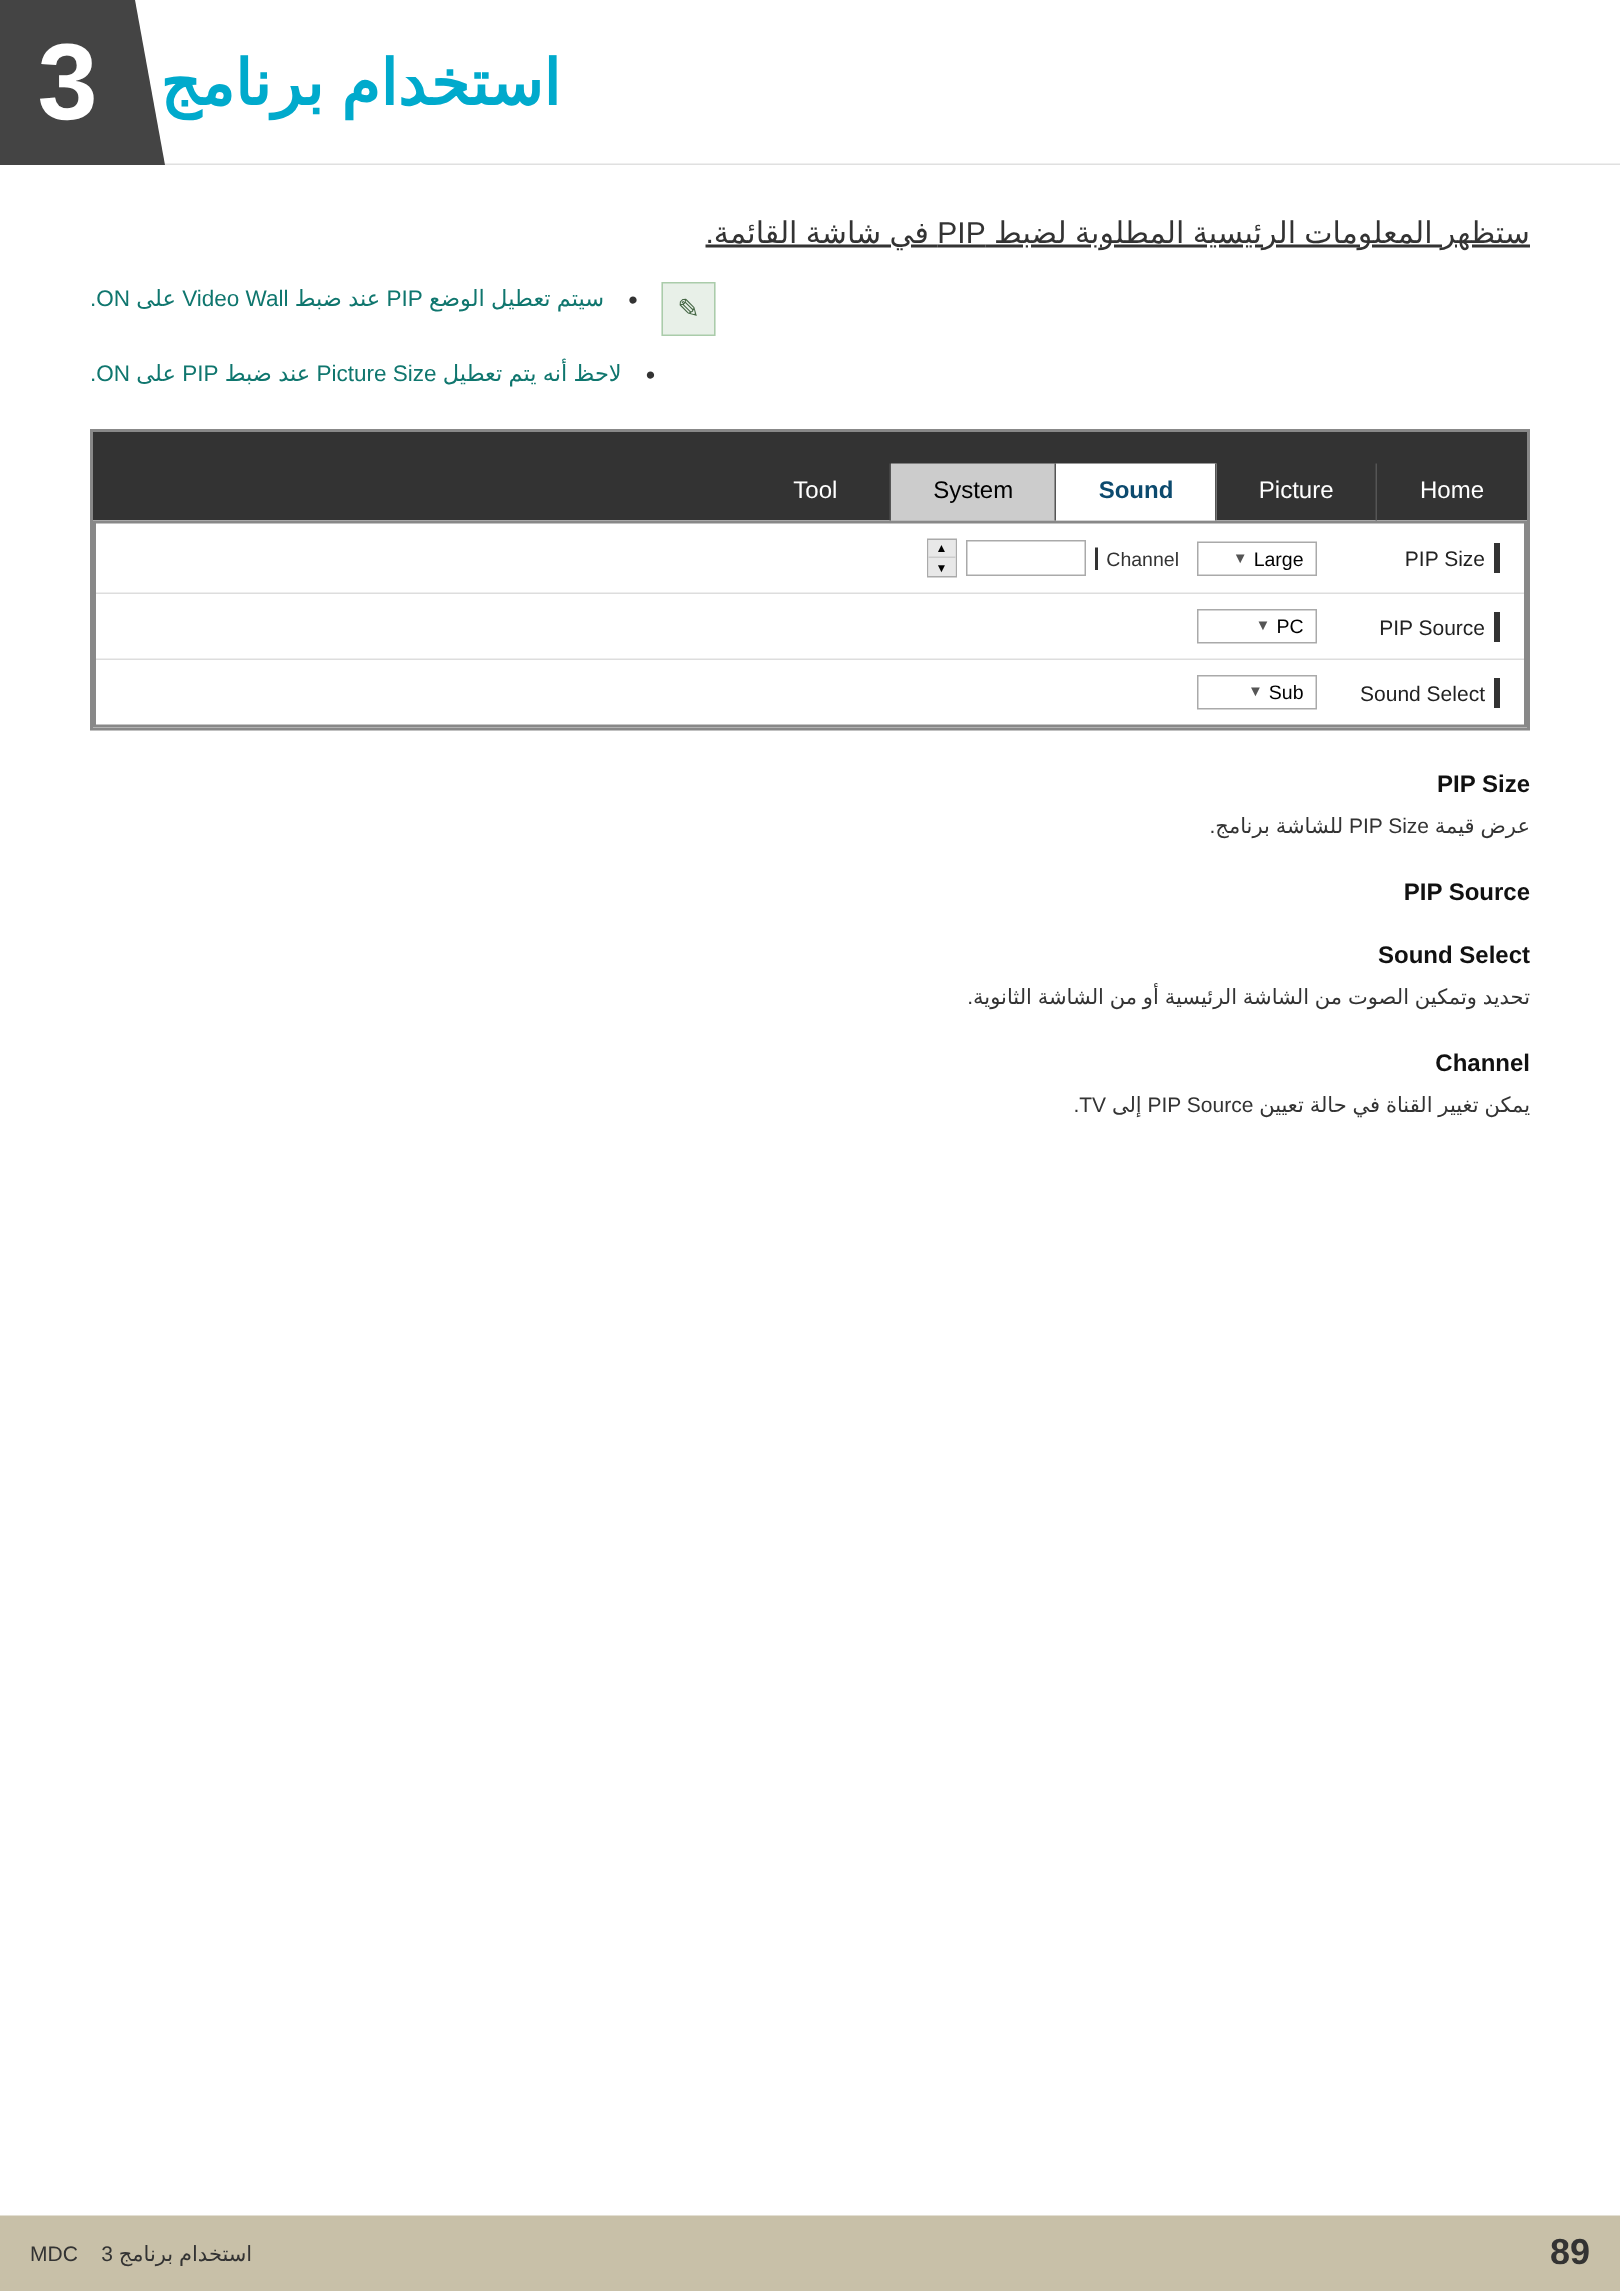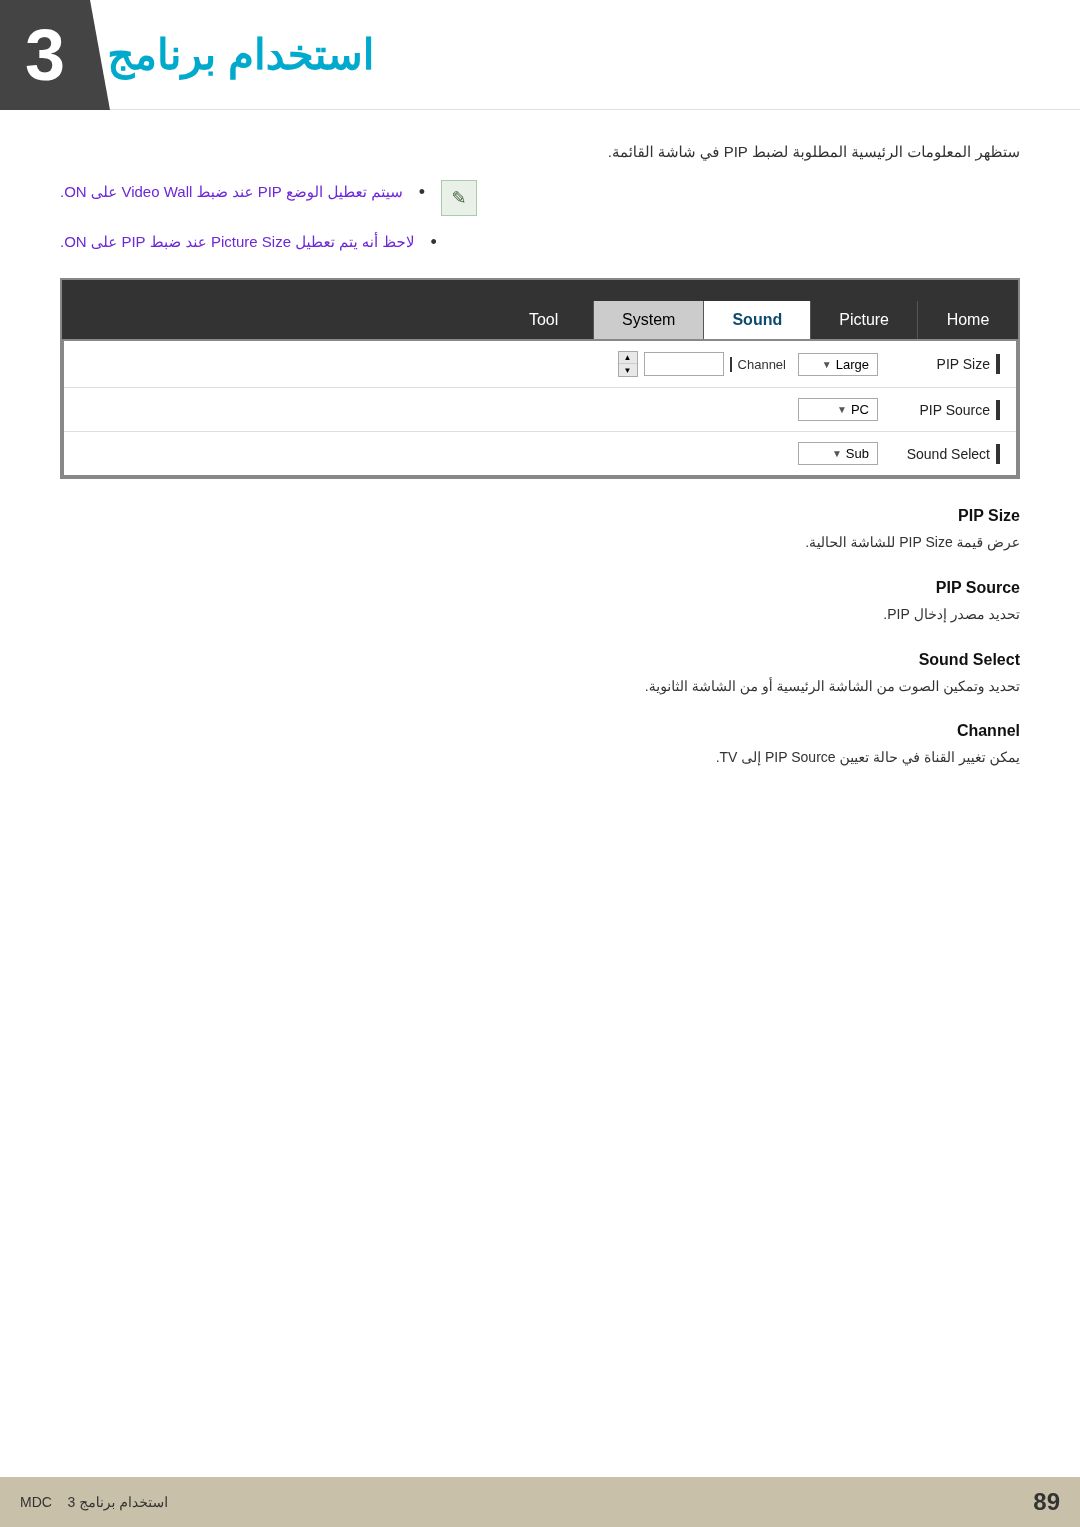--- a/index.html
+++ b/index.html
@@ -71,25 +71,26 @@
       font-size: 20px;
       font-weight: bold;
       color: #cc4400;
       margin-bottom: 20px;
       direction: rtl;
     }
 
     
     .description {
       text-align: right;
-      font-size: 15px;
+      font-size: 20px;
       color: #333333;
       margin-bottom: 16px;
       direction: rtl;
       line-height: 1.6;
+      text-decoration: underline;
     }
 
     .note-icon {
       width: 36px;
       height: 36px;
       background: #e8f0e8;
       border: 1px solid #aaccaa;
       display: flex;
       align-items: center;
       justify-content: center;
@@ -102,21 +103,21 @@
       display: flex;
       align-items: flex-start;
       justify-content: flex-end;
       margin-bottom: 14px;
       gap: 16px;
     }
 
     .bullet-text {
       text-align: right;
       font-size: 15px;
-      color: #6d28d9;
+      color: #0f766e;
       direction: rtl;
       line-height: 1.6;
     }
 
     .bullet-dot {
       color: #333;
       font-size: 18px;
       margin-top: 2px;
     }
 
@@ -378,26 +379,25 @@
           <span>Sub</span>
           <span class="row-select-arrow">▼</span>
         </div>
       </div>
 
     </div>
   </div>
 
   <div class="content-item">
     <div class="content-item-title">PIP Size</div>
-    <div class="content-item-desc">عرض قيمة PIP Size للشاشة الحالية.</div>
+    <div class="content-item-desc">عرض قيمة PIP Size للشاشة برنامج.</div>
   </div>
 
   <div class="content-item">
     <div class="content-item-title">PIP Source</div>
-    <div class="content-item-desc">تحديد مصدر إدخال PIP.</div>
   </div>
 
   <div class="content-item">
     <div class="content-item-title">Sound Select</div>
     <div class="content-item-desc">تحديد وتمكين الصوت من الشاشة الرئيسية أو من الشاشة الثانوية.</div>
   </div>
 
   <div class="content-item">
     <div class="content-item-title">Channel</div>
     <div class="content-item-desc">يمكن تغيير القناة في حالة تعيين PIP Source إلى  TV.</div>

